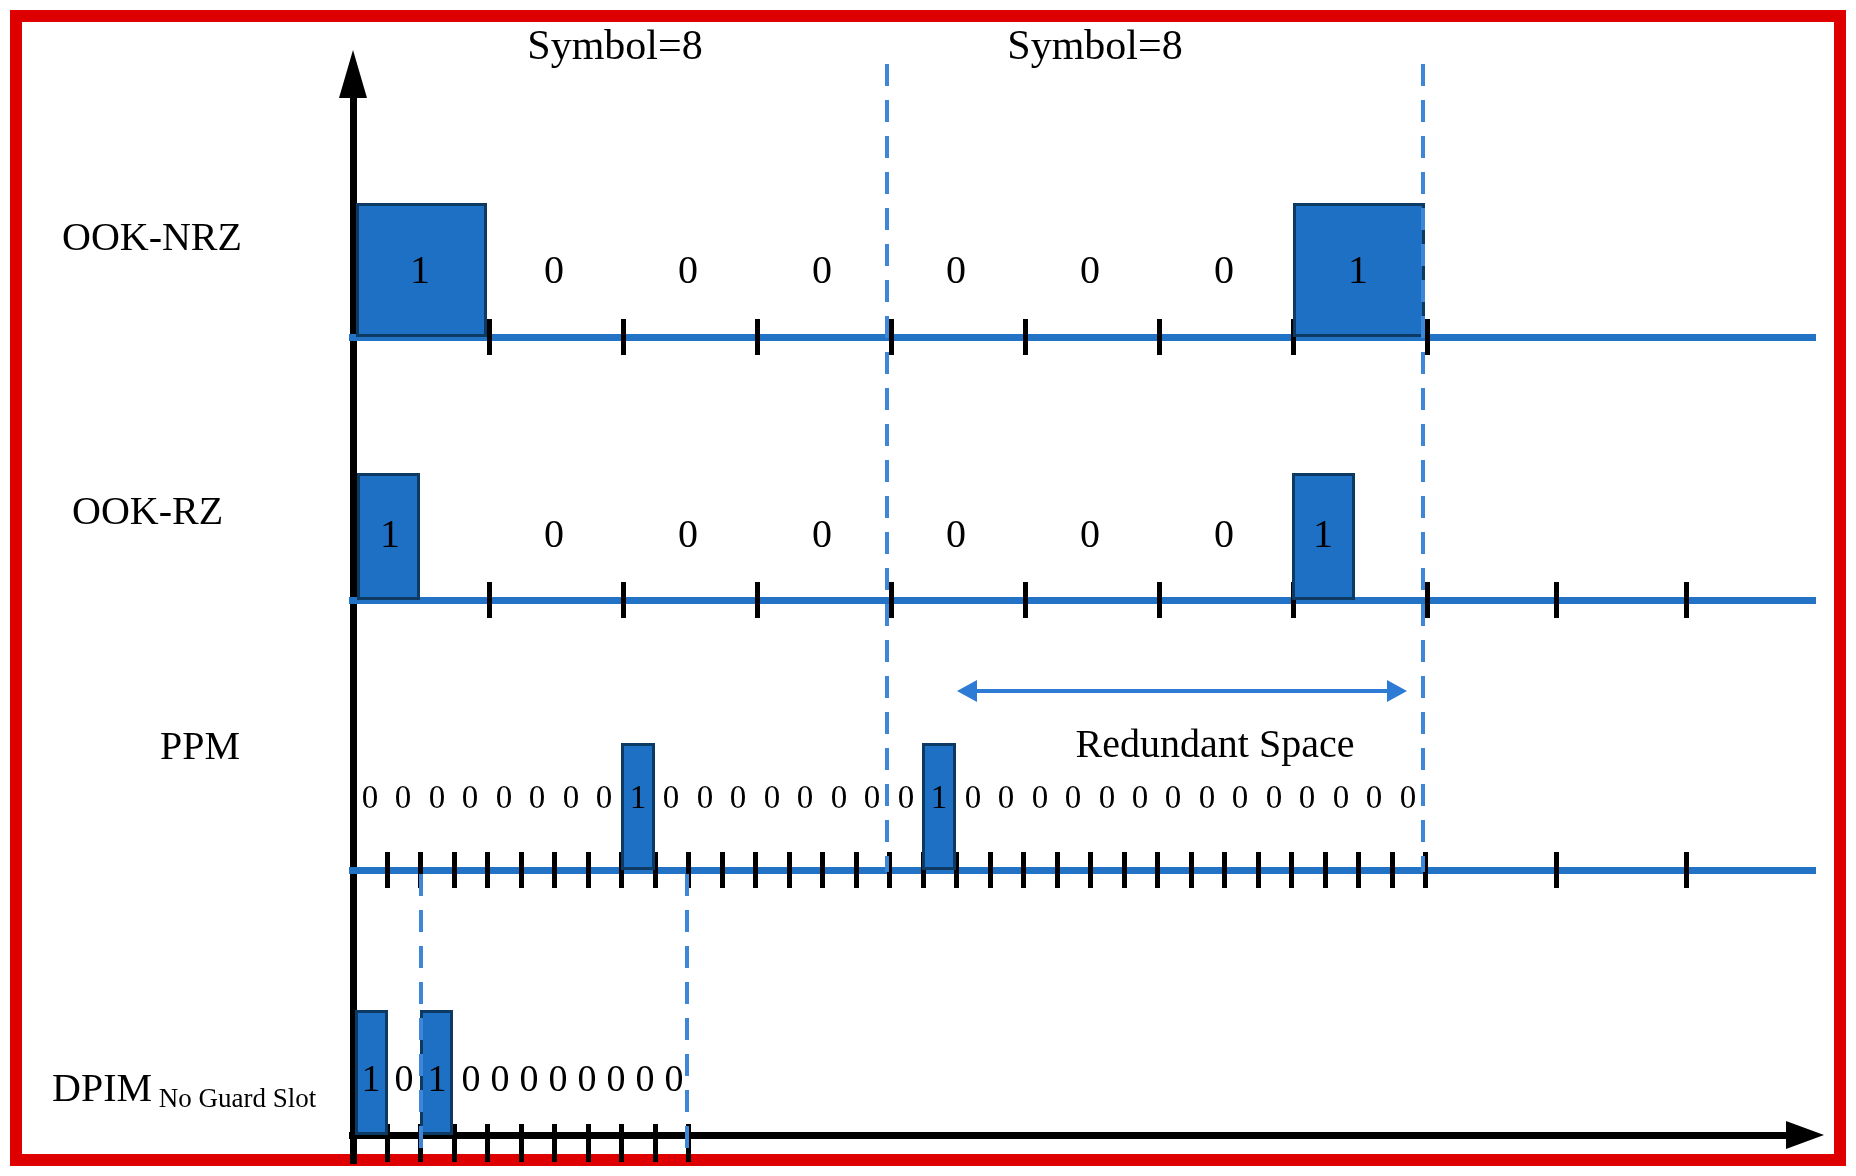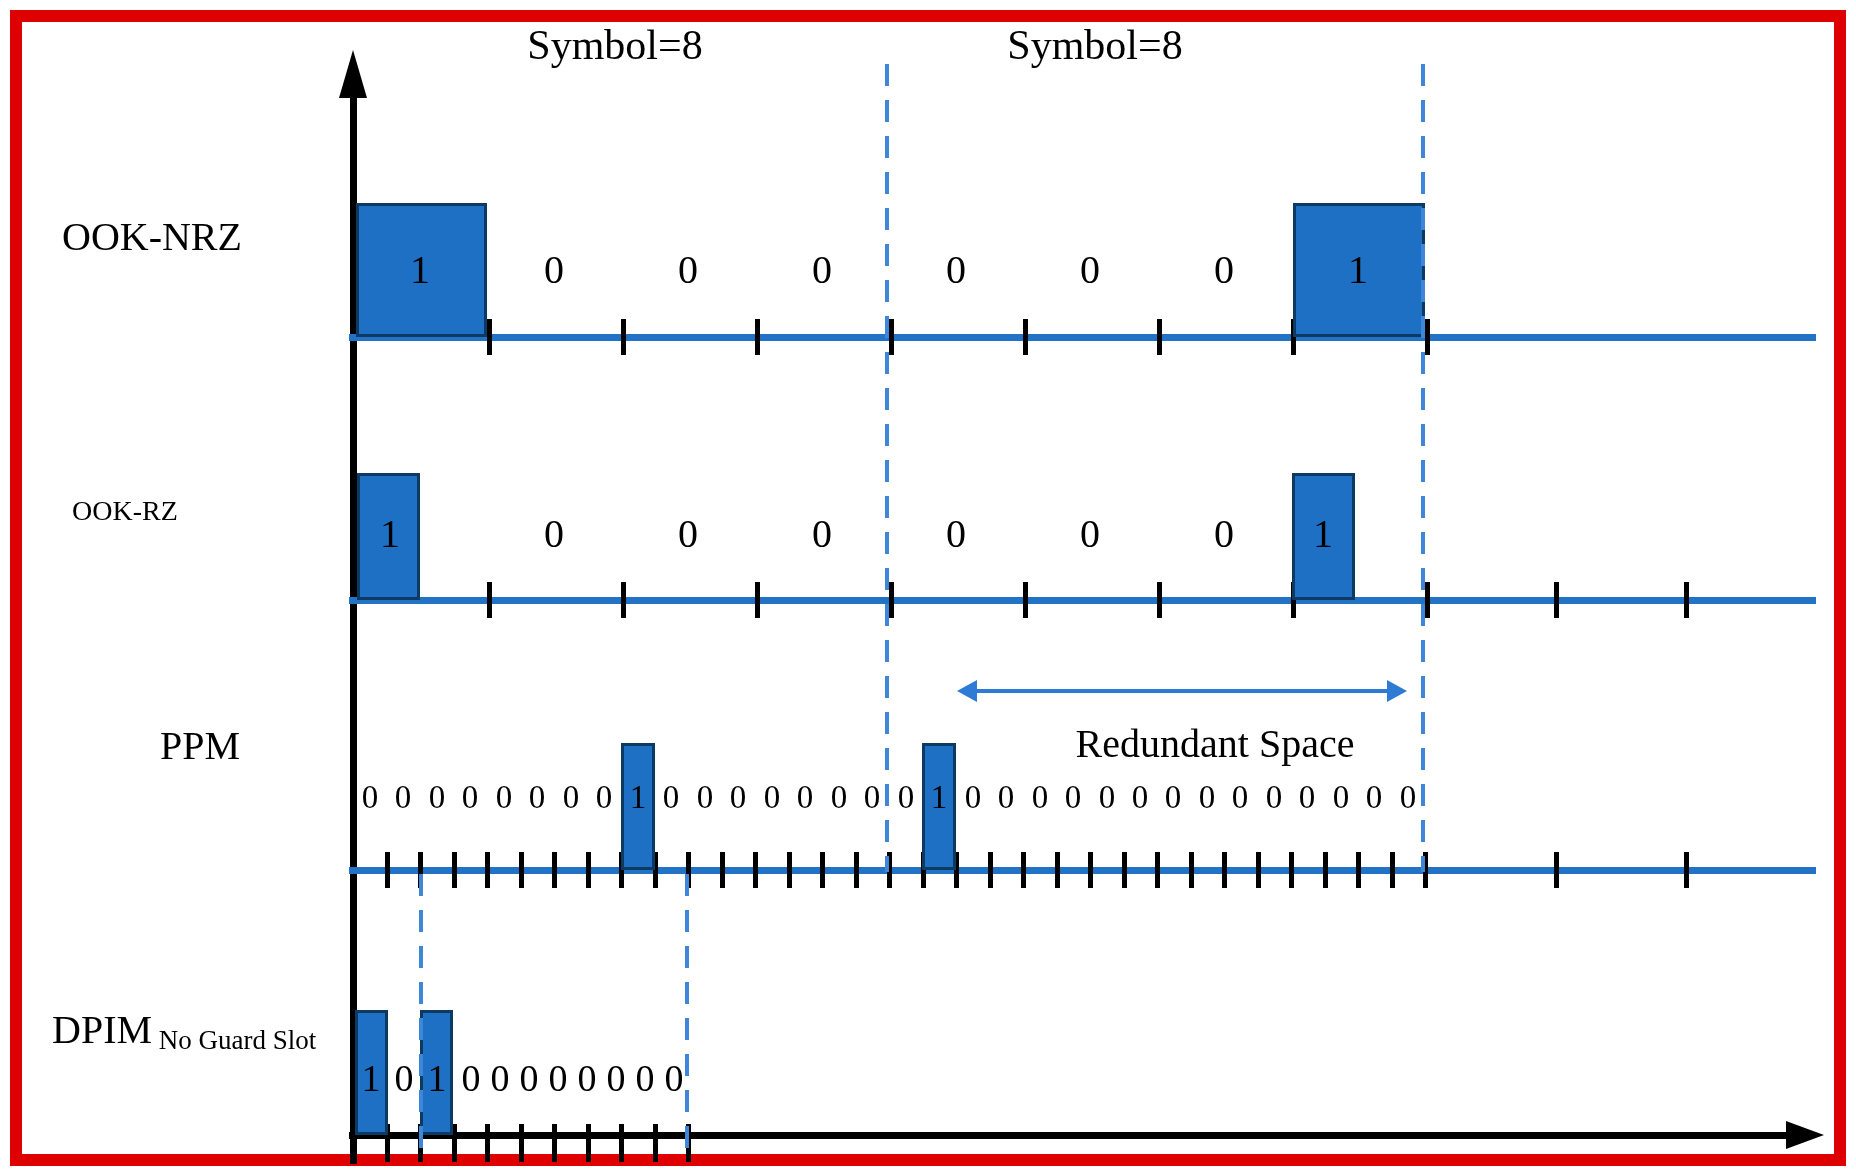--- a/index.html
+++ b/index.html
@@ -41,21 +41,21 @@
       <div class=" abs" style="left: 356px; top: 203px; width: 131px; height: 134px; background: rgb(30, 112, 196); border: 3px solid rgb(13, 58, 99); box-sizing: border-box;"></div>
       <div class=" abs" style="left: 1293px; top: 203px; width: 132px; height: 134px; background: rgb(30, 112, 196); border: 3px solid rgb(13, 58, 99); box-sizing: border-box;"></div>
       <div class="digit abs" style="left: 420px; top: 270px; font-size: 40px;">1</div>
       <div class="digit abs" style="left: 554px; top: 270px; font-size: 40px;">0</div>
       <div class="digit abs" style="left: 688px; top: 270px; font-size: 40px;">0</div>
       <div class="digit abs" style="left: 822px; top: 270px; font-size: 40px;">0</div>
       <div class="digit abs" style="left: 956px; top: 270px; font-size: 40px;">0</div>
       <div class="digit abs" style="left: 1090px; top: 270px; font-size: 40px;">0</div>
       <div class="digit abs" style="left: 1224px; top: 270px; font-size: 40px;">0</div>
       <div class="digit abs" style="left: 1358px; top: 270px; font-size: 40px;">1</div>
-      <div class="rowlabel abs" style="left: 72px; top: 511px; font-size: 28px;"><span>OOK-RZ</span></div>
+      <div class="rowlabel abs" style="left: 72px; top: 511px; font-size: 40px;"><span>OOK-RZ</span></div>
       <div class=" abs" style="left: 349px; top: 596.5px; width: 1467px; height: 7px; background: rgb(34, 115, 198);"></div>
       <div class=" abs" style="left: 487px; top: 582px; width: 5px; height: 36px; background: rgb(0, 0, 0);"></div>
       <div class=" abs" style="left: 621px; top: 582px; width: 5px; height: 36px; background: rgb(0, 0, 0);"></div>
       <div class=" abs" style="left: 755px; top: 582px; width: 5px; height: 36px; background: rgb(0, 0, 0);"></div>
       <div class=" abs" style="left: 889px; top: 582px; width: 5px; height: 36px; background: rgb(0, 0, 0);"></div>
       <div class=" abs" style="left: 1023px; top: 582px; width: 5px; height: 36px; background: rgb(0, 0, 0);"></div>
       <div class=" abs" style="left: 1157px; top: 582px; width: 5px; height: 36px; background: rgb(0, 0, 0);"></div>
       <div class=" abs" style="left: 1291px; top: 582px; width: 5px; height: 36px; background: rgb(0, 0, 0);"></div>
       <div class=" abs" style="left: 1425px; top: 582px; width: 5px; height: 36px; background: rgb(0, 0, 0);"></div>
       <div class=" abs" style="left: 1554px; top: 582px; width: 5px; height: 36px; background: rgb(0, 0, 0);"></div>
@@ -133,21 +133,21 @@
       <div class="digit abs" style="left: 1107px; top: 797px; font-size: 33px;">0</div>
       <div class="digit abs" style="left: 1140px; top: 797px; font-size: 33px;">0</div>
       <div class="digit abs" style="left: 1173px; top: 797px; font-size: 33px;">0</div>
       <div class="digit abs" style="left: 1207px; top: 797px; font-size: 33px;">0</div>
       <div class="digit abs" style="left: 1240px; top: 797px; font-size: 33px;">0</div>
       <div class="digit abs" style="left: 1274px; top: 797px; font-size: 33px;">0</div>
       <div class="digit abs" style="left: 1307px; top: 797px; font-size: 33px;">0</div>
       <div class="digit abs" style="left: 1341px; top: 797px; font-size: 33px;">0</div>
       <div class="digit abs" style="left: 1374px; top: 797px; font-size: 33px;">0</div>
       <div class="digit abs" style="left: 1408px; top: 797px; font-size: 33px;">0</div>
-      <div class="rowlabel abs" style="left: 52px; top: 1030px; font-size: 40px;"><span>DPIM</span><span class="sub" style="position: relative; top: 6px;"> No Guard Slot</span></div>
+      <div class="rowlabel abs" style="left: 52px; top: 1088px; font-size: 40px;"><span>DPIM</span><span class="sub" style="position: relative; top: 6px;"> No Guard Slot</span></div>
       <div class=" abs" style="left: 349px; top: 1131.5px; width: 1439px; height: 7px; background: rgb(0, 0, 0);"></div>
       <div class=" abs" style="left: 1786px; top: 1121px; width: 0px; height: 0px; border-top: 14px solid transparent; border-bottom: 14px solid transparent; border-left: 38px solid rgb(0, 0, 0);"></div>
       <div class=" abs" style="left: 385px; top: 1124px; width: 5px; height: 38px; background: rgb(0, 0, 0);"></div>
       <div class=" abs" style="left: 418px; top: 1124px; width: 5px; height: 38px; background: rgb(0, 0, 0);"></div>
       <div class=" abs" style="left: 452px; top: 1124px; width: 5px; height: 38px; background: rgb(0, 0, 0);"></div>
       <div class=" abs" style="left: 485px; top: 1124px; width: 5px; height: 38px; background: rgb(0, 0, 0);"></div>
       <div class=" abs" style="left: 519px; top: 1124px; width: 5px; height: 38px; background: rgb(0, 0, 0);"></div>
       <div class=" abs" style="left: 552px; top: 1124px; width: 5px; height: 38px; background: rgb(0, 0, 0);"></div>
       <div class=" abs" style="left: 586px; top: 1124px; width: 5px; height: 38px; background: rgb(0, 0, 0);"></div>
       <div class=" abs" style="left: 619px; top: 1124px; width: 5px; height: 38px; background: rgb(0, 0, 0);"></div>

